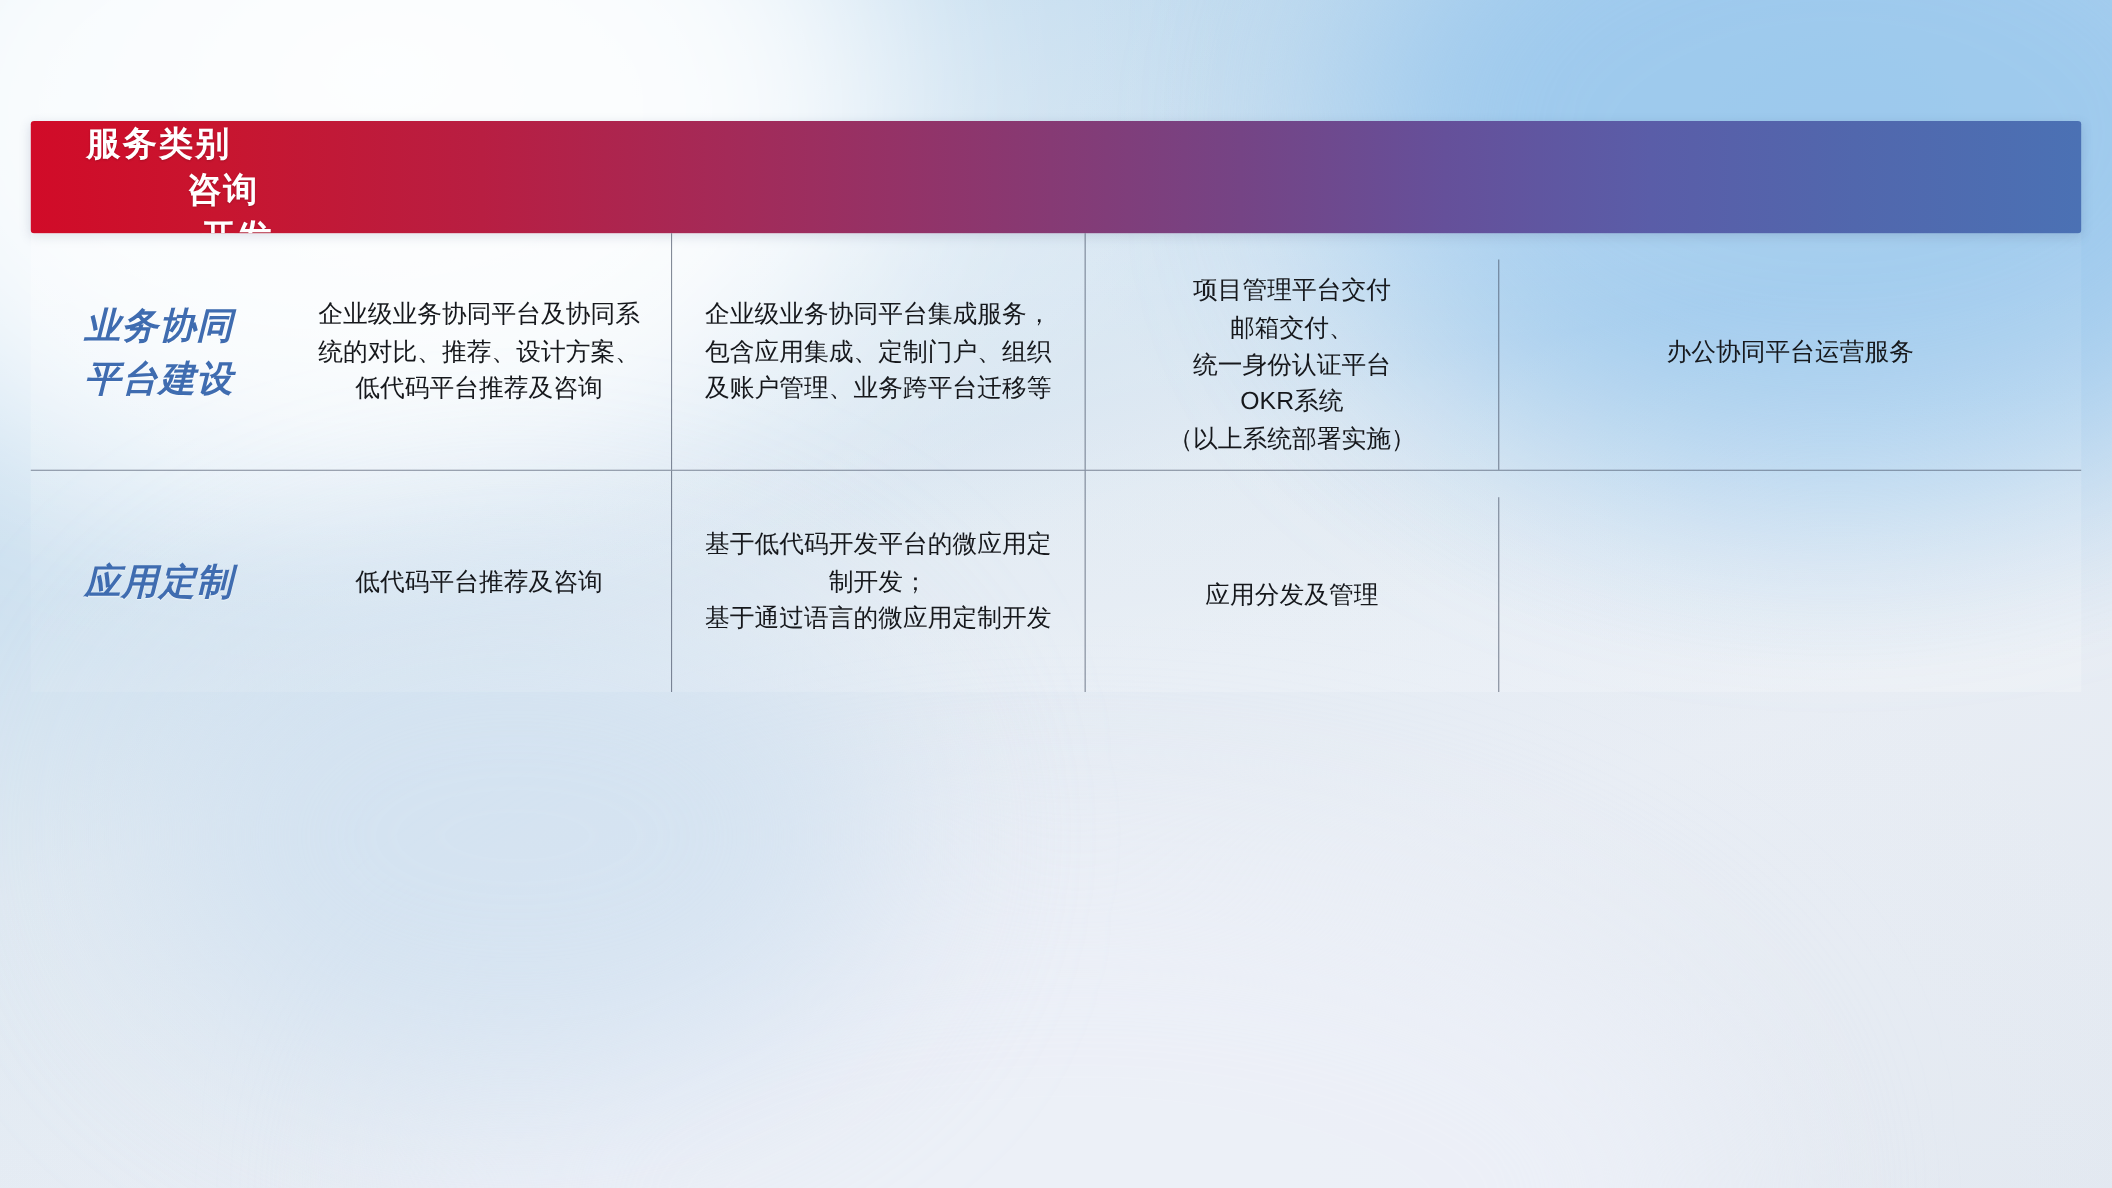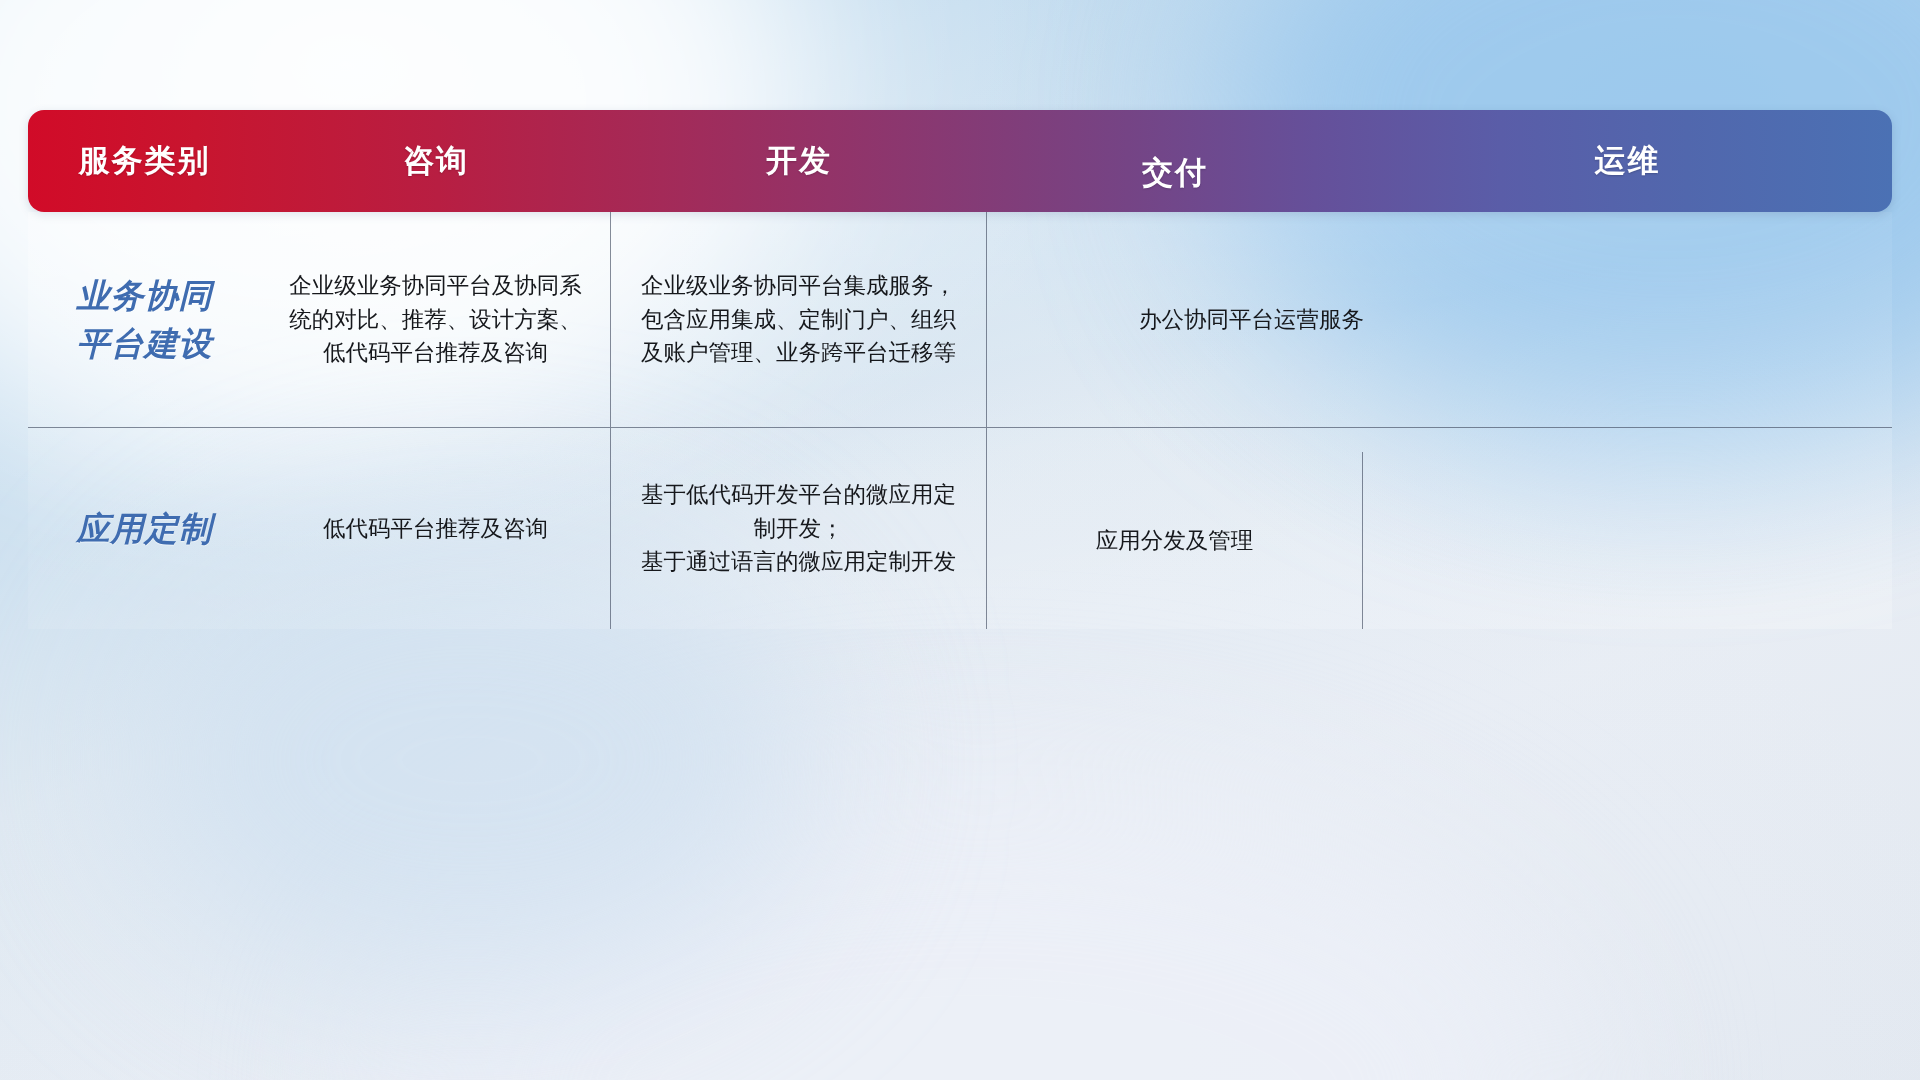--- a/index.html
+++ b/index.html
@@ -41,34 +41,35 @@
     position: absolute;
     left: 28px;
     top: 110px;
     width: 1864px;
   }
 
   
   .table-header {
     display: flex;
     height: 102px;
-    border-radius: 16px;
+    border-radius: 3px;
     overflow: hidden;
     background: linear-gradient(90deg,
         #d10b28 0%,
         #c8152f 9%,
         #b81e42 22%,
         #a42a58 34%,
         #8b376f 47%,
         #754485 59%,
         #65509a 69%,
         #5a5da8 79%,
         #5167ad 89%,
         #4b71b4 100%);
     box-shadow: 0 3px 10px rgba(60,80,120,0.18);
+    flex-direction: column;
   }
   .th {
     display: flex;
     align-items: center;
     justify-content: center;
     color: #ffffff;
     font-size: 31px;
     font-weight: bold;
     letter-spacing: 2px;
     text-shadow: 0 1px 2px rgba(0,0,0,0.18);
@@ -154,20 +155,25 @@
 
       <div class="tr r0">
         <div class="td category c0">业务协同
 平台建设</div>
         <div class="td vline c1">企业级业务协同平台及协同系
 统的对比、推荐、设计方案、
 低代码平台推荐及咨询</div>
         <div class="td vline c2">企业级业务协同平台集成服务，
 包含应用集成、定制门户、组织
 及账户管理、业务跨平台迁移等</div>
+        <div class="td vline c3">项目管理平台交付
+邮箱交付、
+统一身份认证平台
+OKR系统
+（以上系统部署实施）</div>
         <div class="td c4">办公协同平台运营服务</div>
       </div>
 
 
       <div class="tr r2">
         <div class="td category c0">应用定制</div>
         <div class="td vline c1">低代码平台推荐及咨询</div>
         <div class="td vline c2">基于低代码开发平台的微应用定
 制开发；
 基于通过语言的微应用定制开发</div>

